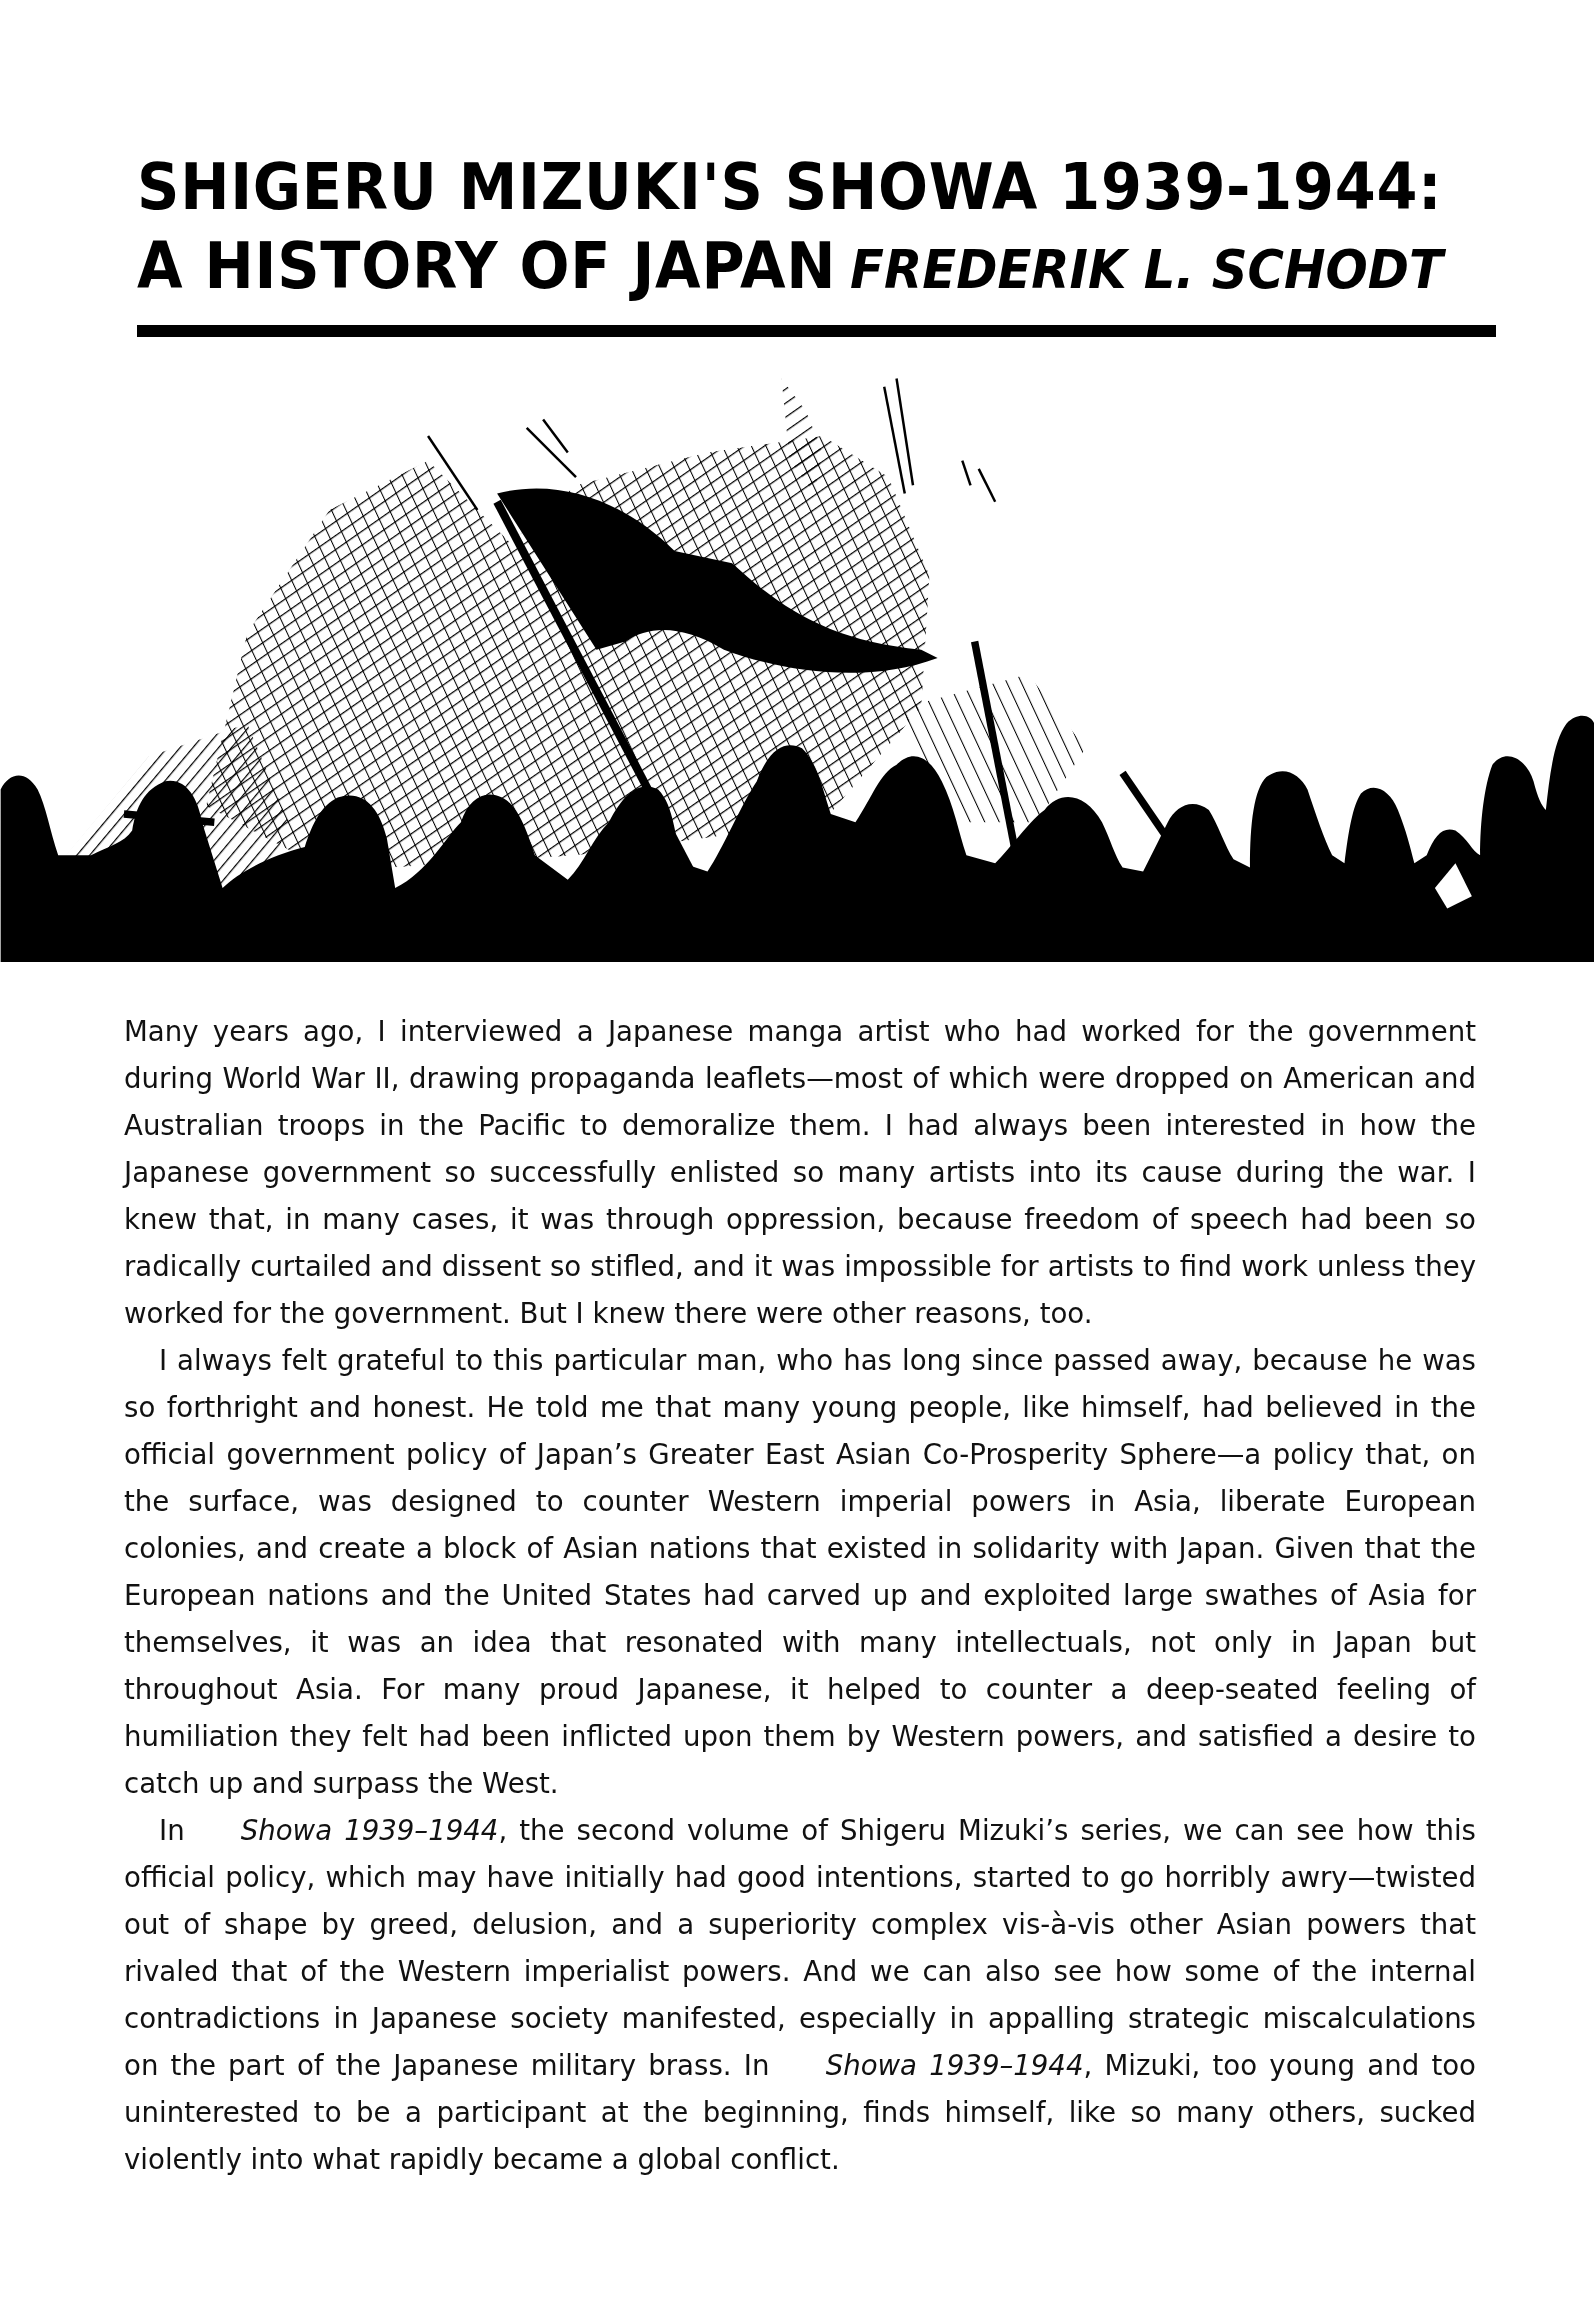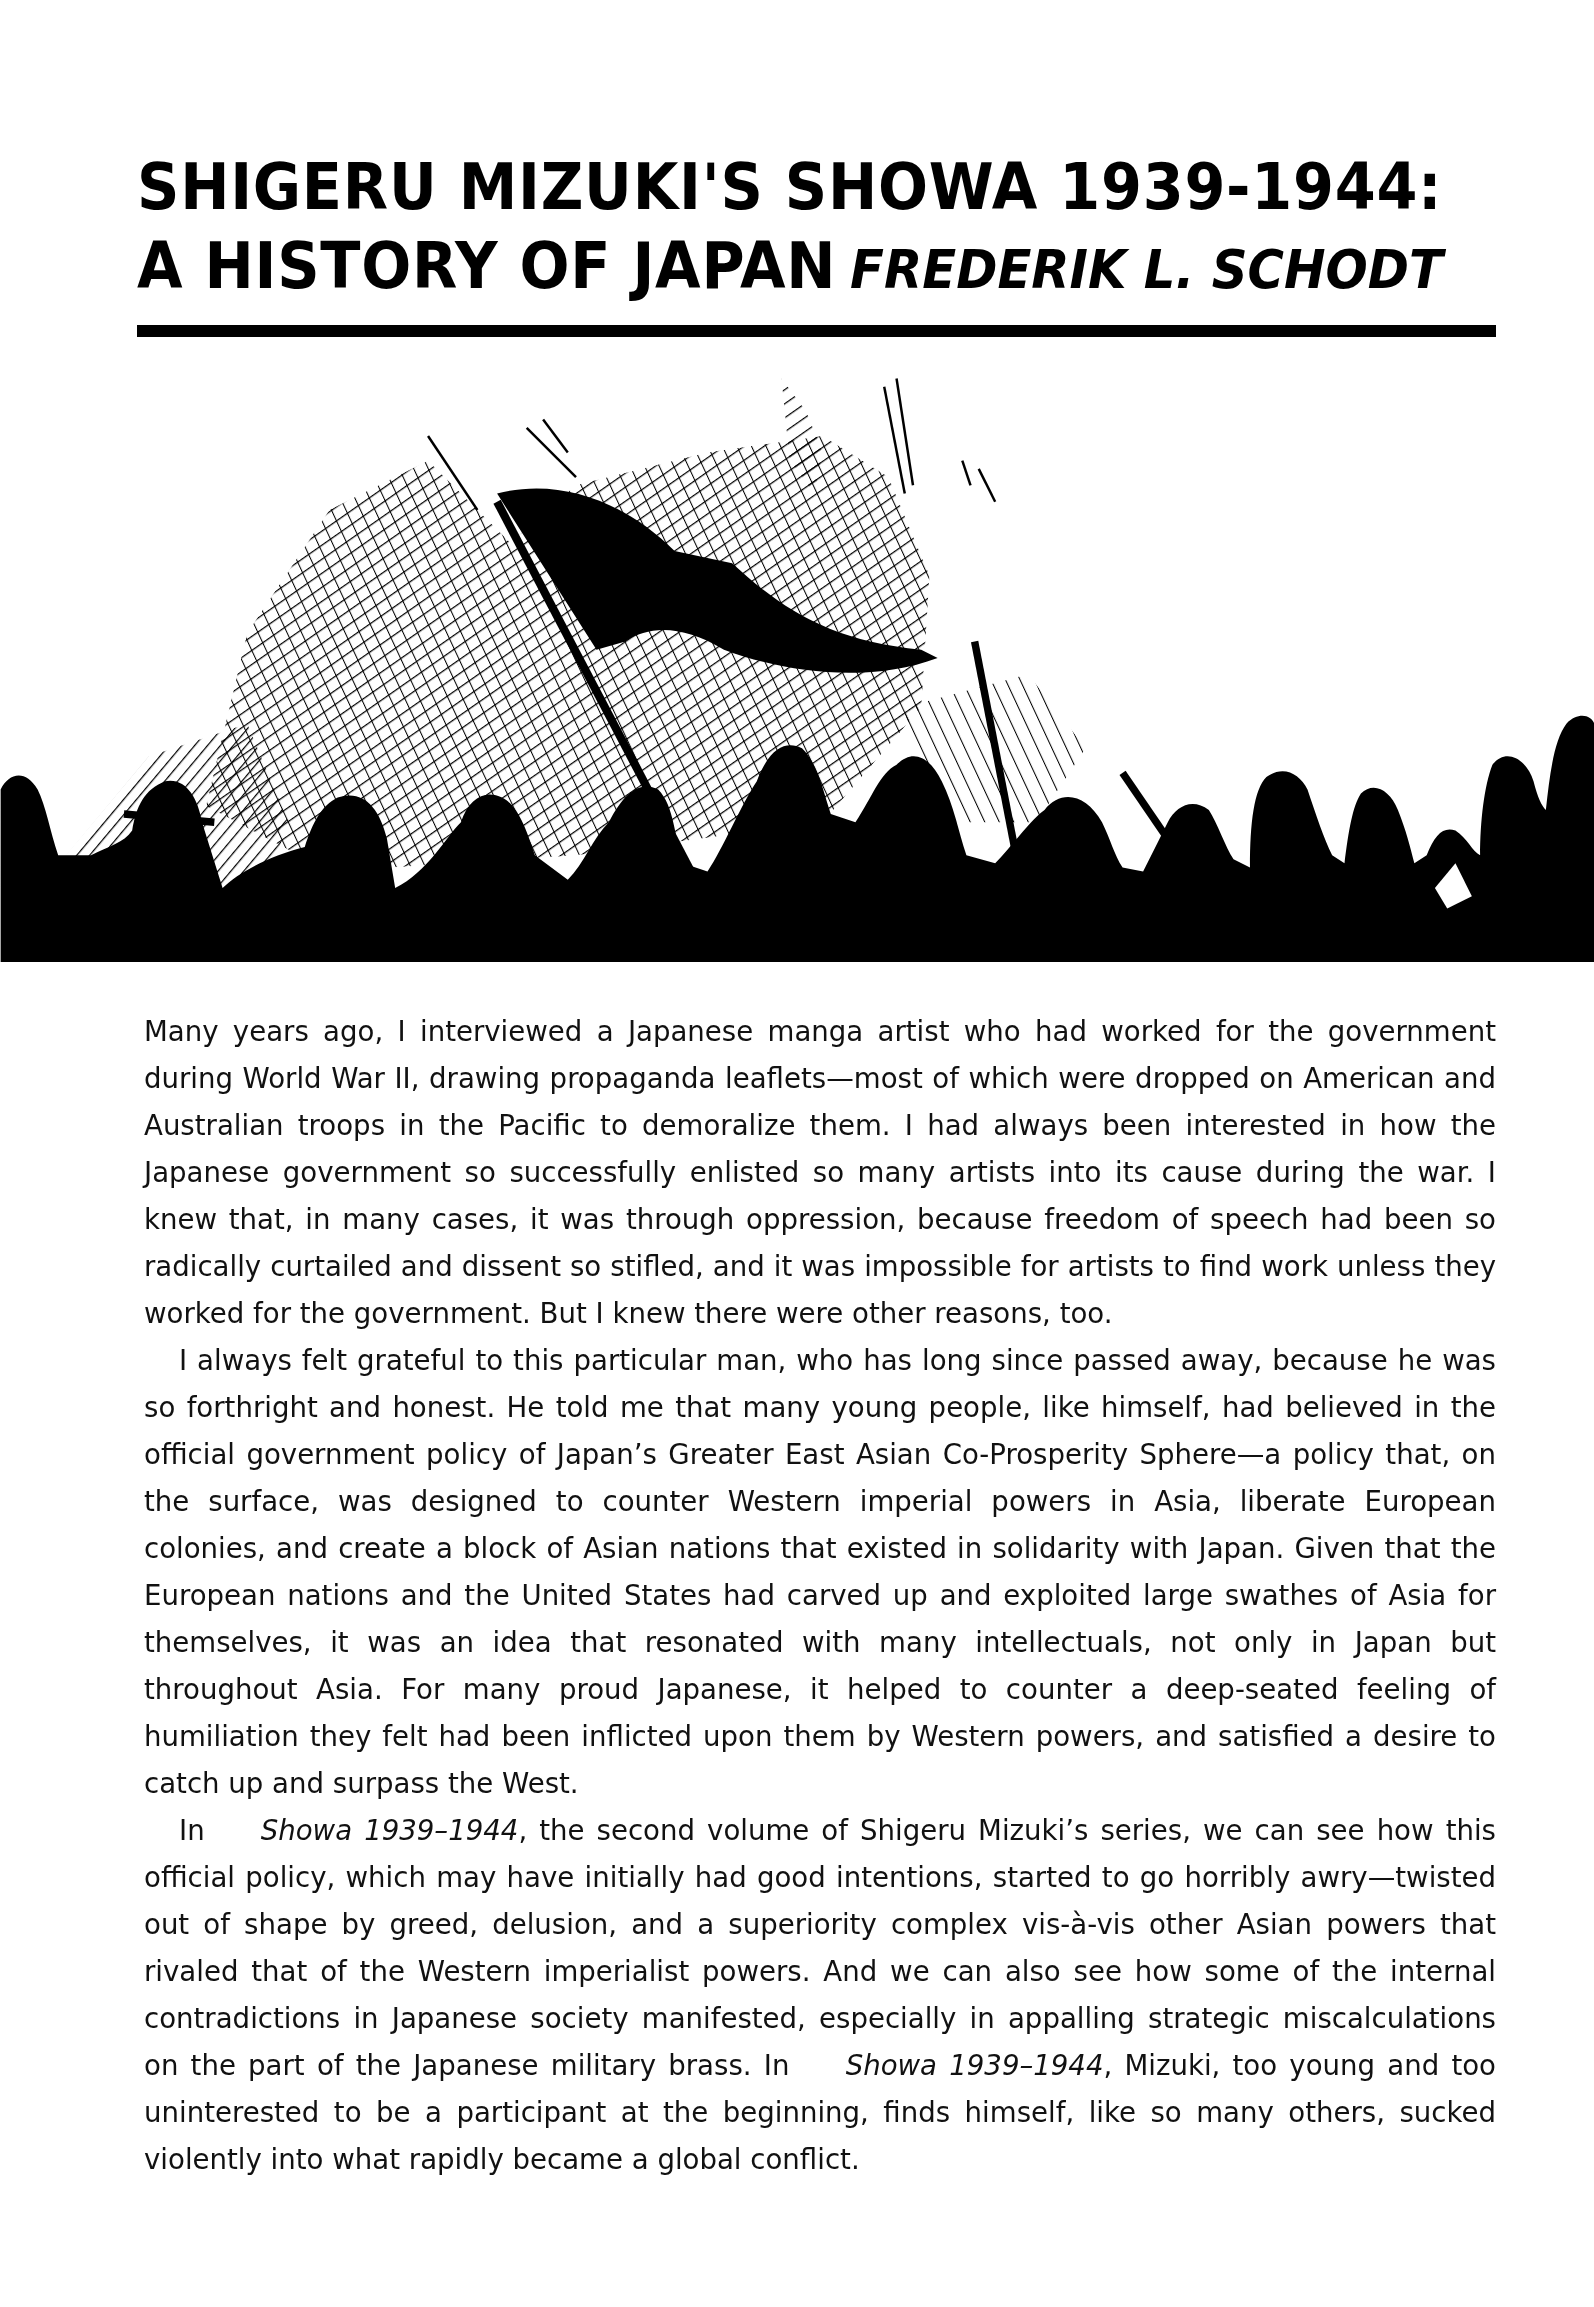--- a/index.html
+++ b/index.html
@@ -11,21 +11,21 @@
       text-transform: uppercase; margin: 0;
       transform: scaleX(0.92); transform-origin: left top;
       white-space: nowrap;
     }
     .title .line { display: block; }
     .title .author { font-style: italic; font-size: 54px; margin-left: 15px; letter-spacing: 0; }
     .rule { position: absolute; left: 137px; top: 325px; width: 1359px; height: 12.3px; background: #000; }
     .illustration { position: absolute; left: 0; top: 362px; width: 1595px; height: 600px; }
     .illustration svg { display: block; }
     .body-text {
-      position: absolute; left: 144px; top: 1008px; width: 1352px;
+      position: absolute; left: 124px; top: 1008px; width: 1352px;
       font-family: "DejaVu Sans", sans-serif; font-size: 27.6px; line-height: 47px;
       text-align: justify; color: #111;
     }
     .body-text p { margin: 0; text-indent: 35px; }
     .body-text p.first { text-indent: 0; }
     .body-text em { font-style: italic; margin-left: 44px; }
   </style>
 </head>
 <body>
 

